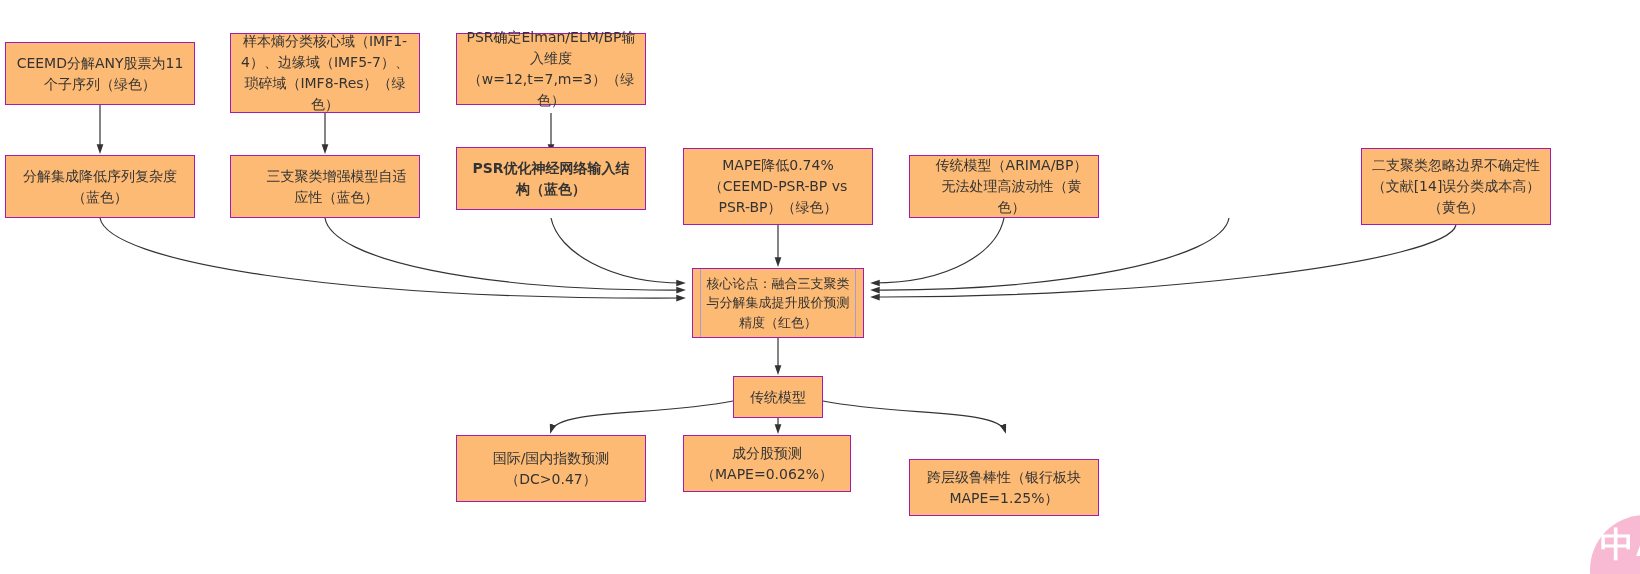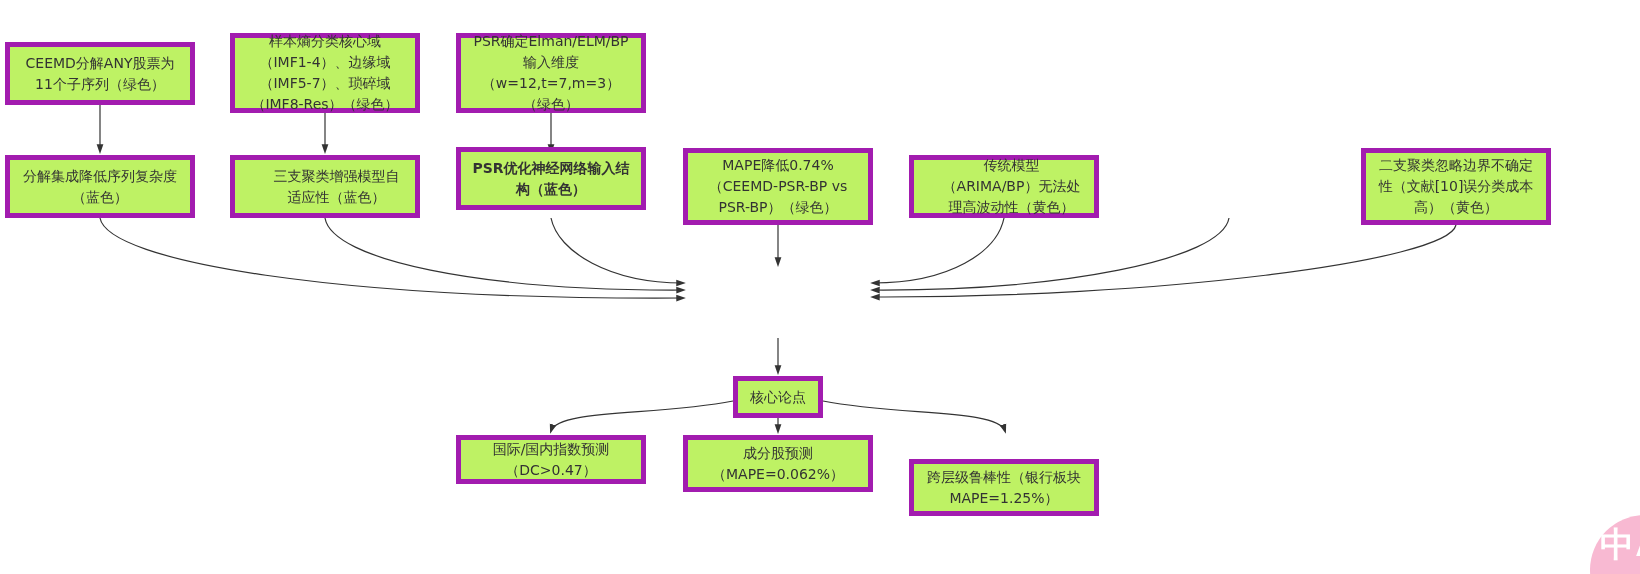--- a/index.html
+++ b/index.html
@@ -4,21 +4,21 @@
 <style>
   html,body { margin:0; padding:0; background:#ffffff; }
   body { font-family:"DejaVu Sans","Liberation Sans",sans-serif; }
   .canvas {
     position:relative; width:1640px; height:574px;
     background:#ffffff; overflow:hidden;
   }
   .edges { position:absolute; left:0; top:0; z-index:1; }
   .node {
     position:absolute; z-index:2;
-    background:#bef264; border:5px solid #a21caf;
+    background:#fdba74; border:1px solid #a21caf;
     box-sizing:border-box;
     display:flex; align-items:center; justify-content:center;
     text-align:center; color:#333333;
     font-size:14px; line-height:1.5; padding:4px 9px;
   }
   
   .node.subroutine { padding:4px 12px; font-size:13px; }
   .node.subroutine::before, .node.subroutine::after {
     content:""; position:absolute; top:0; bottom:0; width:0;
     border-left:1px solid #a49cd6;
@@ -31,32 +31,32 @@
     background:#f8b9d2; cursor:pointer;
   }
   .badge .badge-label {
     position:absolute; left:10px; top:12px;
     color:#ffffff; font-weight:bold; font-size:34px; letter-spacing:2px;
     line-height:1;
   }
   
   #n-a1 { left:5px;    top:42px;  width:190px; height:63px; }
   #n-a2 { left:230px;  top:33px;  width:190px; height:80px; }
-  #n-a3 { left:456px;  top:33px;  width:190px; height:80px; }
+  #n-a3 { left:456px;  top:33px;  width:190px; height:72px; }
   #n-b1 { left:5px;    top:155px; width:190px; height:63px; }
   #n-b2 { left:230px;  top:155px; width:190px; height:63px;padding-left:32px; }
   #n-b3 { left:456px;  top:147px; width:190px; height:63px;font-weight:bold; }
   #n-b4 { left:683px;  top:148px; width:190px; height:77px;text-align:center; }
   #n-b5 { left:909px;  top:155px; width:190px; height:63px;padding-left:24px; }
   #n-b6 { left:1134px; top:155px; width:190px; height:63px; }
   #n-b7 { left:1361px; top:148px; width:190px; height:77px; }
   #n-core { left:692px; top:268px; width:172px; height:70px; }
   #n-exp  { left:733px; top:376px; width:90px;  height:42px; }
-  #n-c1 { left:456px;  top:435px; width:190px; height:49px; }
-  #n-c2 { left:683px;  top:435px; width:190px; height:57px; }
+  #n-c1 { left:456px;  top:435px; width:190px; height:67px; }
+  #n-c2 { left:683px;  top:435px; width:168px; height:57px; }
   #n-c3 { left:909px;  top:459px; width:190px; height:57px; }
   #translate-badge { left:1590px; top:515px; }
 </style>
 </head>
 <body>
 
 <div class="canvas">
 
   <svg class="edges" width="1640" height="574">
     <defs>
@@ -84,24 +84,25 @@
 
   <div id="n-a1" class="node">CEEMD分解ANY股票为11个子序列（绿色）</div>
   <div id="n-a2" class="node">样本熵分类核心域（IMF1-4）、边缘域（IMF5-7）、琐碎域（IMF8-Res）（绿色）</div>
   <div id="n-a3" class="node">PSR确定Elman/ELM/BP输入维度（w=12,t=7,m=3）（绿色）</div>
 
   <div id="n-b1" class="node">分解集成降低序列复杂度（蓝色）</div>
   <div id="n-b2" class="node">三支聚类增强模型自适应性（蓝色）</div>
   <div id="n-b3" class="node">PSR优化神经网络输入结构（蓝色）</div>
   <div id="n-b4" class="node">MAPE降低0.74%（CEEMD-PSR-BP vs PSR-BP）（绿色）</div>
   <div id="n-b5" class="node">传统模型（ARIMA/BP）无法处理高波动性（黄色）</div>
-  <div id="n-b7" class="node">二支聚类忽略边界不确定性（文献[10]误分类成本高）（黄色）</div>
+  <div id="n-b7" class="node">二支聚类忽略边界不确定性（文献[14]误分类成本高）（黄色）</div>
 
+  <div id="n-core" class="node subroutine">核心论点：融合三支聚类与分解集成提升股价预测精度（红色）</div>
 
-  <div id="n-exp" class="node">核心论点</div>
+  <div id="n-exp" class="node">传统模型</div>
 
   <div id="n-c1" class="node">国际/国内指数预测（DC&gt;0.47）</div>
   <div id="n-c2" class="node">成分股预测（MAPE=0.062%）</div>
   <div id="n-c3" class="node">跨层级鲁棒性（银行板块 MAPE=1.25%）</div>
 
   <div id="translate-badge" class="badge">
     <span class="badge-label">中A</span>
   </div>
 
 </div>

